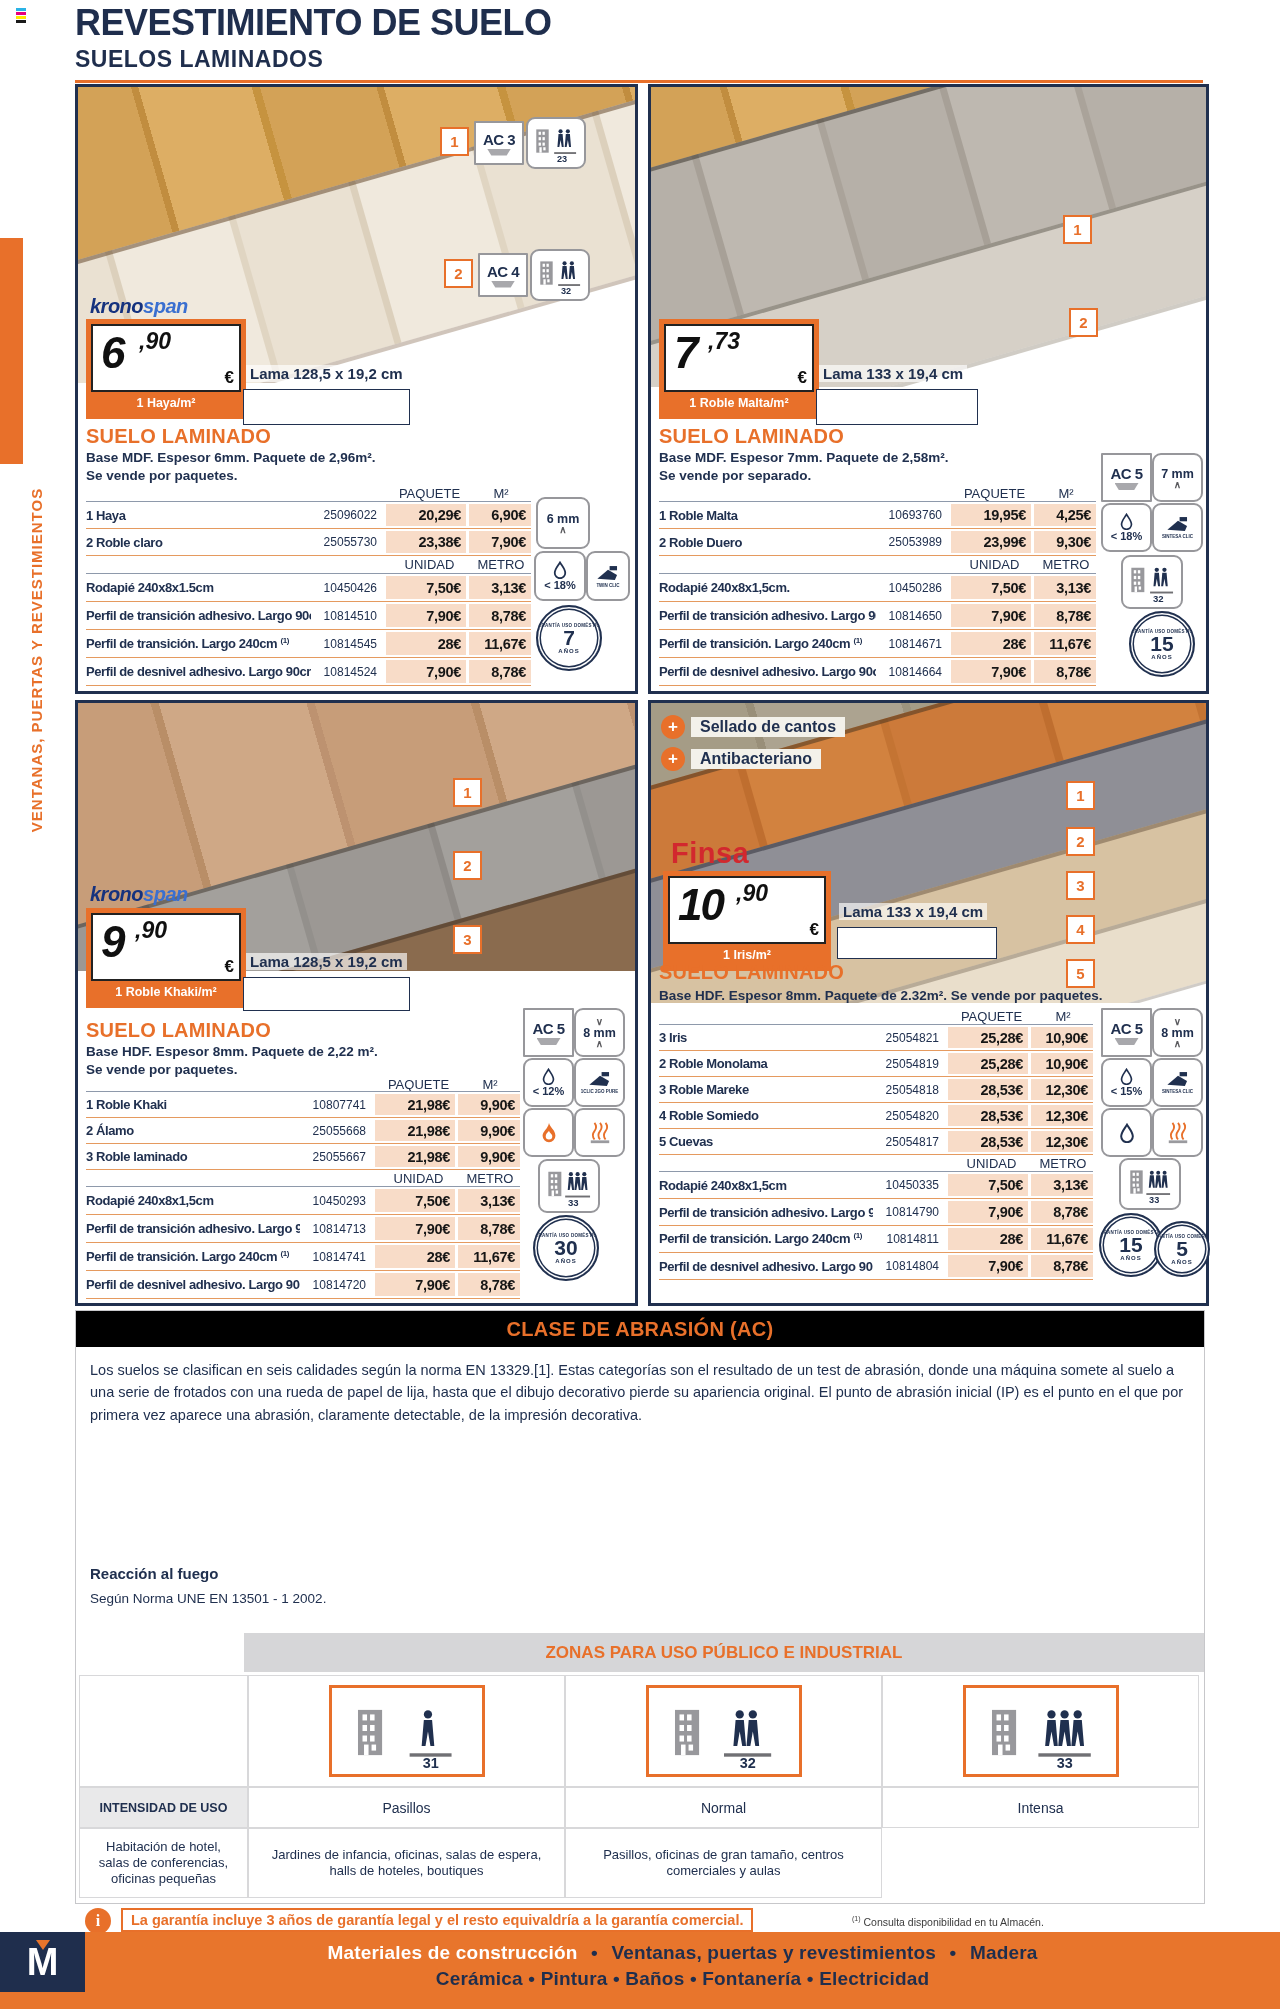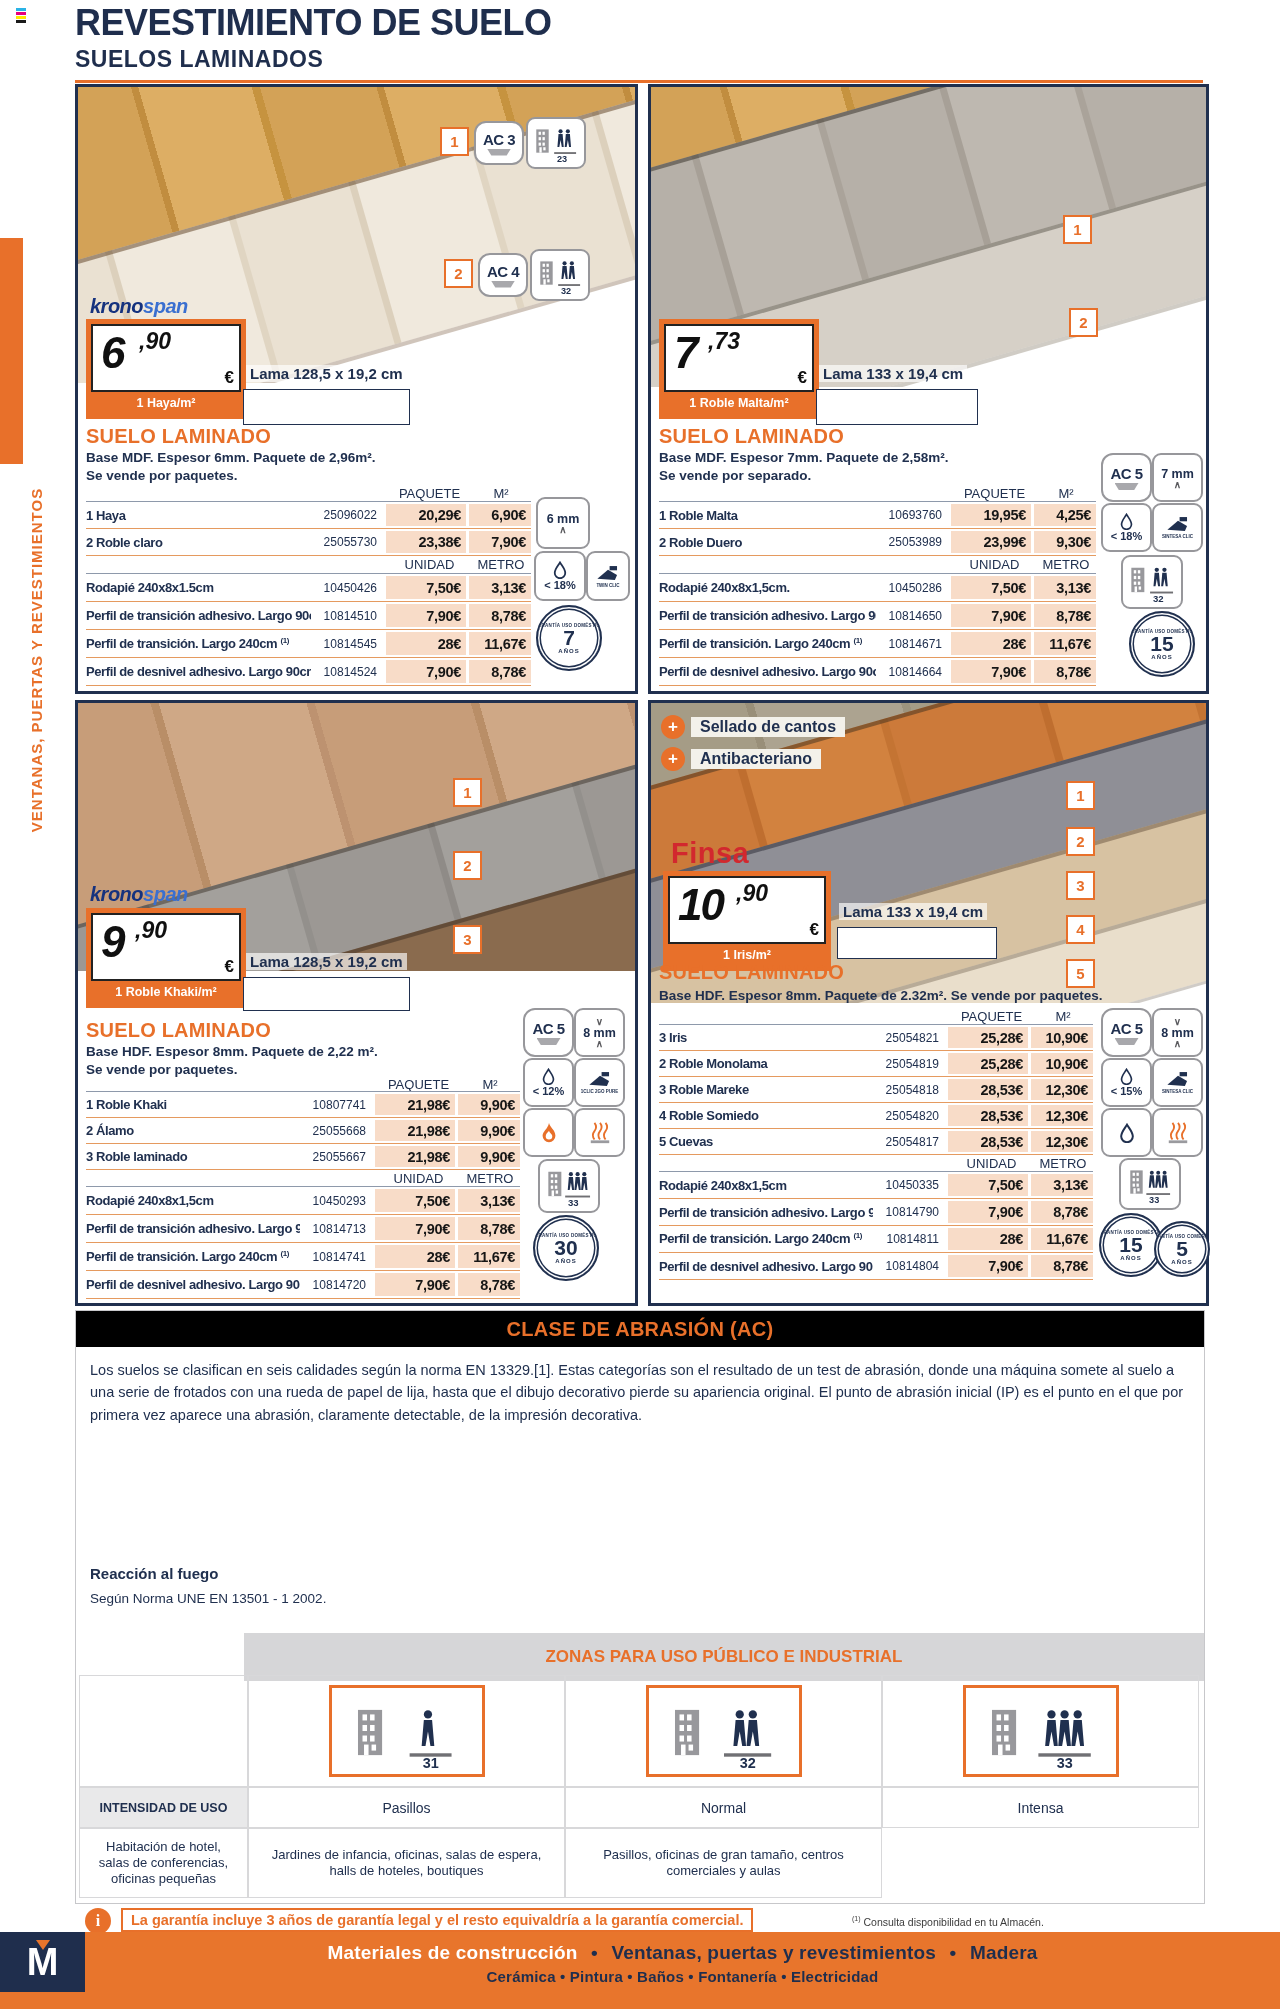--- a/index.html
+++ b/index.html
@@ -61,21 +61,21 @@
             font-weight:800;color:#161616;padding-right:5px;font-size:14.5px;letter-spacing:-0.3px}
   .tp1{width:75px;margin-left:3px}.tp2{width:57px;margin-left:3px}
   .hh1{width:83px;text-align:center}.hh2{width:60px;text-align:center}
 
   .icn{position:absolute;background:#fff;border:2.5px solid #97979b;border-radius:9px;
        display:flex;flex-direction:column;align-items:center;justify-content:center;color:#20304f;font-weight:bold}
   .ic-txt{font-size:12.5px;font-weight:900}
   .ic-sm{font-size:11px;font-weight:900}
   .ic-xs{font-size:4.5px;font-weight:bold;letter-spacing:0;margin-top:1px}
   .chev{font-size:10px;line-height:8px;color:#5a5a5e;font-weight:900}
-  .acb{position:absolute;background:#fff;border:2.5px solid #97979b;border-radius:12px;
+  .acb{position:absolute;background:#fff;border:2.5px solid #97979b;border-radius:1px;
        display:flex;flex-direction:column;align-items:center;justify-content:center}
   .acb-t{font-size:15px;font-weight:900;color:#20304f;letter-spacing:-0.5px}
   .acb-w{width:24px;height:7px;background:#a8a8ac;clip-path:polygon(0 0,100% 0,82% 100%,18% 100%);margin-top:1px}
   .icnc{position:absolute;background:#fff;border:2.5px solid #97979b;border-radius:9px;
         display:flex;align-items:center;justify-content:center}
 
   .stamp{position:absolute;border-radius:50%;background:#fff;border:2.5px solid #20304f;
          box-shadow:inset 0 0 0 1.5px #fff, inset 0 0 0 3px #20304f;
          display:flex;flex-direction:column;align-items:center;justify-content:center;overflow:hidden}
   .st-top{font-size:4.5px;font-weight:bold;color:#20304f;letter-spacing:.3px;white-space:nowrap;margin-bottom:0}
@@ -89,21 +89,21 @@
   .sec-title{color:#e8702a;font-weight:900;font-size:20px;letter-spacing:.3px}
   .sec-par{position:absolute;left:14px;top:48px;width:1102px;font-size:14.5px;line-height:1.55;color:#20304f}
   .abr-table{position:absolute;left:168px;top:140px;width:786px;display:grid;
              grid-template-columns:390px 132px 132px 132px;grid-auto-rows:38px}
   .abr-table div{border:1px solid #d8d8da;display:flex;align-items:center;justify-content:center;font-size:15px}
   .abr-h{background:#e6e6e8;font-weight:900}
   .abr-label{color:#e8702a}
   .abr-rowlab{justify-content:flex-start !important;padding-left:12px;font-weight:900}
   .fire-t{position:absolute;left:14px;top:254px;font-weight:900;font-size:15px}
   .fire-x{position:absolute;left:14px;top:280px;font-size:13.5px}
-  .zones-bar{position:absolute;left:168px;top:322px;width:960px;height:48px;background:#d6d6d8;
+  .zones-bar{position:absolute;left:168px;top:322px;width:960px;height:39px;background:#d6d6d8;
              display:flex;align-items:center;justify-content:center}
   .zones-title{color:#e8702a;font-weight:900;font-size:17px}
   .zones-table{position:absolute;left:3px;top:364px;width:1120px;display:grid;
                grid-template-columns:169px 317px 317px 317px;grid-template-rows:112px 41px 70px}
   .zcell{border:1px solid #d8d8da;display:flex;align-items:center;justify-content:center;text-align:center}
   .zlab{background:#e9e9ea;font-weight:900;font-size:12.5px}
   .zval{font-size:14px}
   .zex{font-size:13px;line-height:1.25;padding:2px 14px}
   .zicon-box{width:150px;height:86px;border:3px solid #e8702a;display:flex;align-items:center;justify-content:center;background:#fff}
   .znone{border:1px solid #d8d8da}
@@ -113,21 +113,21 @@
             font-weight:900;font-size:16px;display:flex;align-items:center;justify-content:center;font-family:"Liberation Serif",serif}
   .note-box{left:121px;top:1908px;border:2px solid #e8702a;padding:2px 8px;color:#e8702a;font-weight:bold;font-size:14.5px;background:#fff}
   .note2{left:852px;top:1915px;font-size:10.5px;color:#3c3c3c}
   .note2 sup{font-size:7px}
   .foot-bar{left:0;top:1932px;width:1280px;height:77px;background:#e8752c}
   .foot-logo{left:0;top:1932px;width:85px;height:60px;background:#1f2e4d;display:flex;align-items:center;justify-content:center}
   .foot-m{color:#fff;font-size:38px;font-weight:900;line-height:1}
   .foot-tri{position:absolute;left:36px;top:8px;width:0;height:0;border-left:7px solid transparent;
             border-right:7px solid transparent;border-top:10px solid #e8752c}
   .nav1{left:85px;top:1942px;width:1195px;text-align:center;font-size:19px;font-weight:900;letter-spacing:.2px}
-  .nav2{left:85px;top:1968px;width:1195px;text-align:center;font-size:15px;font-weight:900;color:#1f2e4d;letter-spacing:.2px}
+  .nav2{left:85px;top:1968px;width:1195px;text-align:center;font-size:19px;font-weight:900;color:#1f2e4d;letter-spacing:.2px}
   .nv-light{color:#fff}.nv-dark{color:#1f2e4d}.nv-sep{color:#1f2e4d;padding:0 8px}
 </style>
 </head>
 <body>
 
 <svg width="0" height="0" style="position:absolute">
   <defs>
     <g id="drop">
         <path d="M12 2 C9 7 5 11 5 16 a7 7 0 0 0 14 0 C19 11 15 7 12 2 Z" fill="none" stroke="#20304f" stroke-width="2.4"></path>
       </g>

